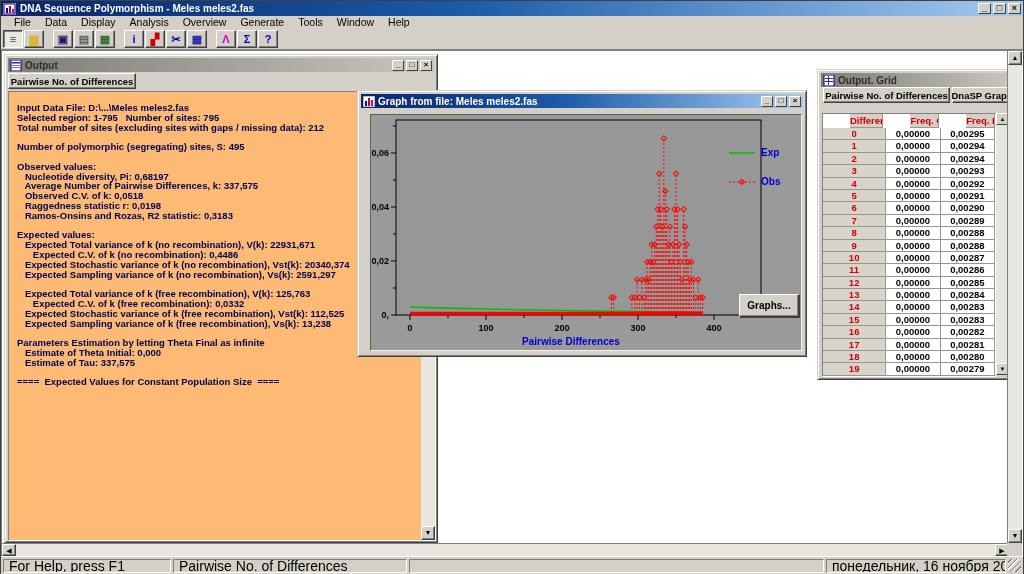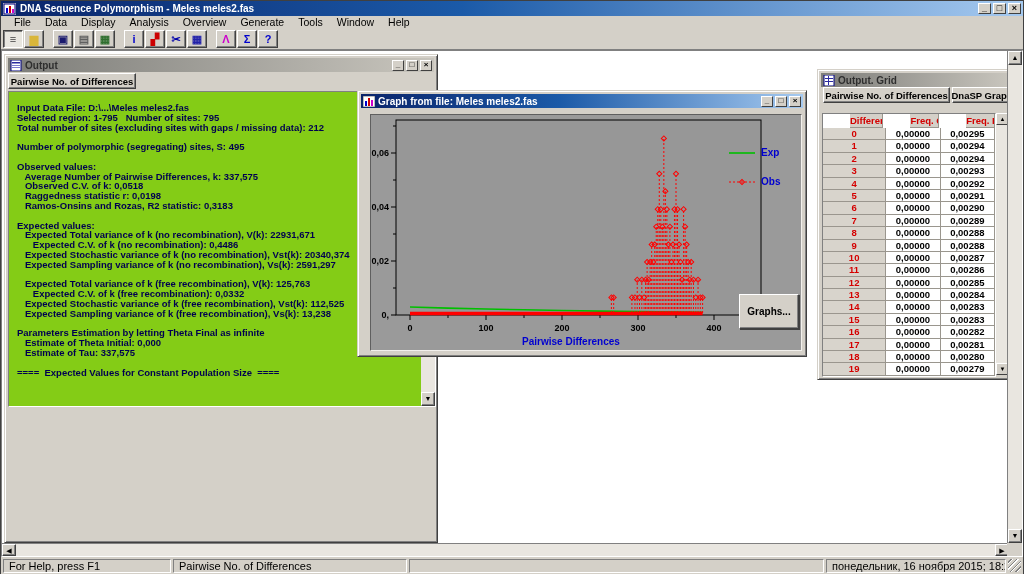--- a/index.html
+++ b/index.html
@@ -37,35 +37,35 @@
   .w-titlebar .t-text  { font-size:10px; font-weight:bold; margin-left:3px; white-space:nowrap; }
   .w-titlebar.active .t-text { color:#ffffff; }
   .w-titlebar.inactive .t-text { color:#2e2e2e; }
   .w-titlebar .t-btn { width:12px; height:11px; font-size:8px; line-height:8px; }
   .w-ico { width:12px; height:11px; flex:0 0 auto; }
 
   .tab-btn { position:absolute; height:16px; background:#d4d0c8; border:1px solid; border-color:#fff #404040 #404040 #fff; box-shadow:inset -1px -1px 0 #808080;
     font-size:9.5px; font-weight:bold; color:#000; display:flex; align-items:center; justify-content:center; white-space:nowrap; padding:0 3px; }
 
   
-  #output-text-wrap { position:absolute; left:3px; top:36px; width:428px; height:316px; border:1px solid; border-color:#808080 #fff #fff #808080; background:#84cc16; }
+  #output-text-wrap { position:absolute; left:3px; top:36px; width:428px; height:450px; border:1px solid; border-color:#808080 #fff #fff #808080; background:#fdba74; }
   #output-text { position:absolute; left:0; top:0; right:14px; bottom:0; overflow:hidden; padding:11px 0 0 8px; }
   .out-line { font-size:9.5px; line-height:9.8px; font-weight:bold; color:#000050; white-space:pre; }
   .vscroll { position:absolute; right:0; top:0; bottom:0; width:14px; background:#e9e6e0; }
   .vscroll .sc-btn { position:absolute; left:0; width:14px; height:14px; background:#d4d0c8; border:1px solid; border-color:#fff #404040 #404040 #fff; box-shadow:inset -1px -1px 0 #808080; font-size:7px; line-height:12px; text-align:center; color:#000; }
   .vscroll .up { top:0; } .vscroll .dn { bottom:0; }
   .vscroll .thumb { position:absolute; left:0; top:14px; width:14px; height:42px; background:#d4d0c8; border:1px solid; border-color:#fff #404040 #404040 #fff; box-shadow:inset -1px -1px 0 #808080; }
 
   
   #graph-panel { position:absolute; left:12px; top:23px; width:432px; height:237px; background:#9a9a9a; border:1px solid; border-color:#5f5f5f #f2f0ec #f2f0ec #5f5f5f; }
   #chart-svg { position:absolute; left:0; top:0; }
   .tick { font:bold 9px "Liberation Sans",sans-serif; fill:#000; }
   .axis-title { font:bold 10px "Liberation Sans",sans-serif; fill:#0000d0; }
   .legend { font:bold 10px "Liberation Sans",sans-serif; fill:#0000d0; }
-  #graphs-button { position:absolute; left:368px; top:179px; width:60px; height:35px; background:#d4d0c8;
+  #graphs-button { position:absolute; left:368px; top:179px; width:60px; height:23px; background:#d4d0c8;
     border:1px solid; border-color:#fff #404040 #404040 #fff; box-shadow:inset -1px -1px 0 #808080, 1px 1px 0 #404040;
     font-size:10px; font-weight:bold; color:#000; display:flex; align-items:center; justify-content:center; }
 
   
   #grid-table { position:absolute; left:4px; top:43px; width:174px; border:1px solid; border-color:#808080 #fff #fff #808080; background:#fff; }
   .g-row { display:flex; height:12.4px; }
   .g-row.g-head { height:14px; }
   .g-cell { font-size:9.5px; font-weight:bold; color:#000; text-align:center; overflow:hidden; white-space:nowrap;
     border-right:1px solid #9a968e; border-bottom:1px solid #9a968e; background:#fff; line-height:12px; }
   .g-cell:nth-child(1) { width:64px; background:#d8d4cc; color:#d40000; }
@@ -77,21 +77,21 @@
 
   
   #mdi-vscroll { position:absolute; right:0; top:0; width:15px; height:492px; background:#e9e6e0; border-left:1px solid #808080; }
   #mdi-vscroll .sc-btn { position:absolute; left:0; width:14px; height:14px; background:#d4d0c8; border:1px solid; border-color:#fff #404040 #404040 #fff; box-shadow:inset -1px -1px 0 #808080; font-size:7px; line-height:12px; text-align:center; }
   #mdi-hscroll { position:absolute; left:0; bottom:0; width:1007px; height:13px; background:#e9e6e0; border-top:1px solid #808080; }
   #mdi-hscroll .sc-btn { position:absolute; top:0; width:14px; height:12px; background:#d4d0c8; border:1px solid; border-color:#fff #404040 #404040 #fff; box-shadow:inset -1px -1px 0 #808080; font-size:7px; line-height:11px; text-align:center; }
   #mdi-corner { position:absolute; right:0; bottom:0; width:15px; height:13px; background:#d4d0c8; }
 
   
   #statusbar { position:absolute; left:0; top:556px; width:1022px; height:17px; background:#d4d0c8; display:flex; align-items:center; gap:2px; padding:1px 2px; }
-  .sb-field { height:14px; border:1px solid; border-color:#808080 #fff #fff #808080; font-size:11px; color:#000; padding:0 5px; line-height:13px; white-space:nowrap; overflow:hidden; }
+  .sb-field { height:14px; border:1px solid; border-color:#808080 #fff #fff #808080; font-size:14px; color:#000; padding:0 5px; line-height:13px; white-space:nowrap; overflow:hidden; }
   #sb-help { width:168px; } #sb-mode { width:234px; } #sb-spacer { flex:1; } #sb-date { width:180px; text-align:right; }
   #sb-grip { width:13px; height:13px; background:
     repeating-linear-gradient(135deg,#d4d0c8 0 2px,#808080 2px 3px,#ffffff 3px 4px); }
 </style>
 </head>
 <body>
 
 <div id="screen">
 
   <div id="main-titlebar">
@@ -165,20 +165,21 @@
       <div class="tab-btn" style="left:3px; top:18px; width:128px;">Pairwise No. of Differences</div>
       <div id="output-text-wrap">
         <div id="output-text">
             <div class="out-line">Input Data File: D:\...\Meles meles2.fas</div>
             <div class="out-line">Selected region: 1-795   Number of sites: 795</div>
             <div class="out-line">Total number of sites (excluding sites with gaps / missing data): 212</div>
             <div class="out-line"> </div>
             <div class="out-line">Number of polymorphic (segregating) sites, S: 495</div>
             <div class="out-line"> </div>
             <div class="out-line">Observed values:</div>
+            <div class="out-line">   Nucleotide diversity, Pi: 0,68197</div>
             <div class="out-line">   Average Number of Pairwise Differences, k: 337,575</div>
             <div class="out-line">   Observed C.V. of k: 0,0518</div>
             <div class="out-line">   Raggedness statistic r: 0,0198</div>
             <div class="out-line">   Ramos-Onsins and Rozas, R2 statistic: 0,3183</div>
             <div class="out-line"> </div>
             <div class="out-line">Expected values:</div>
             <div class="out-line">   Expected Total variance of k (no recombination), V(k): 22931,671</div>
             <div class="out-line">      Expected C.V. of k (no recombination): 0,4486</div>
             <div class="out-line">   Expected Stochastic variance of k (no recombination), Vst(k): 20340,374</div>
             <div class="out-line">   Expected Sampling variance of k (no recombination), Vs(k): 2591,297</div>

